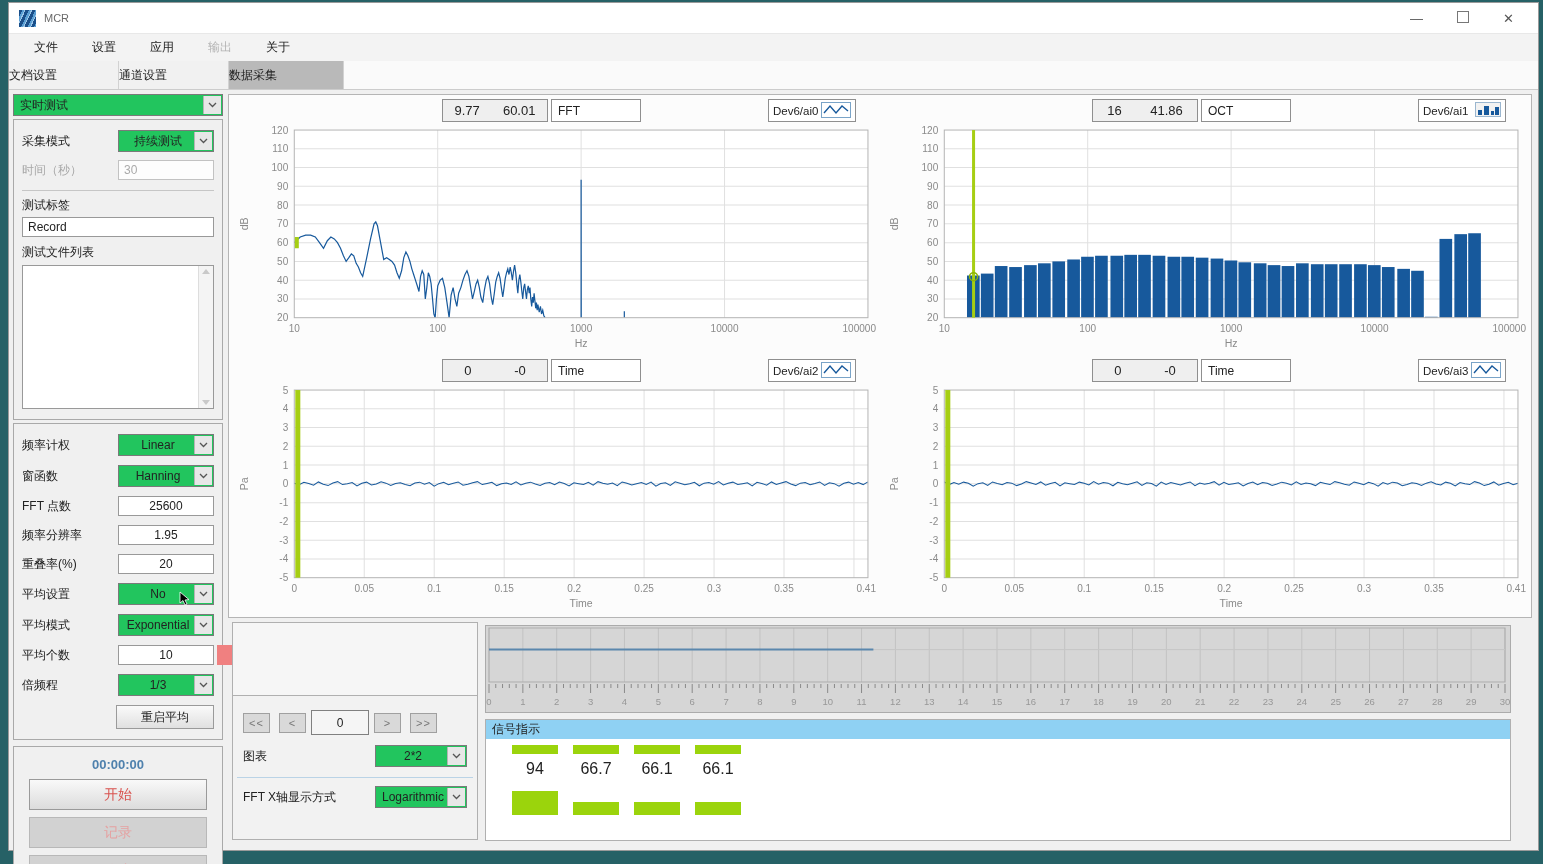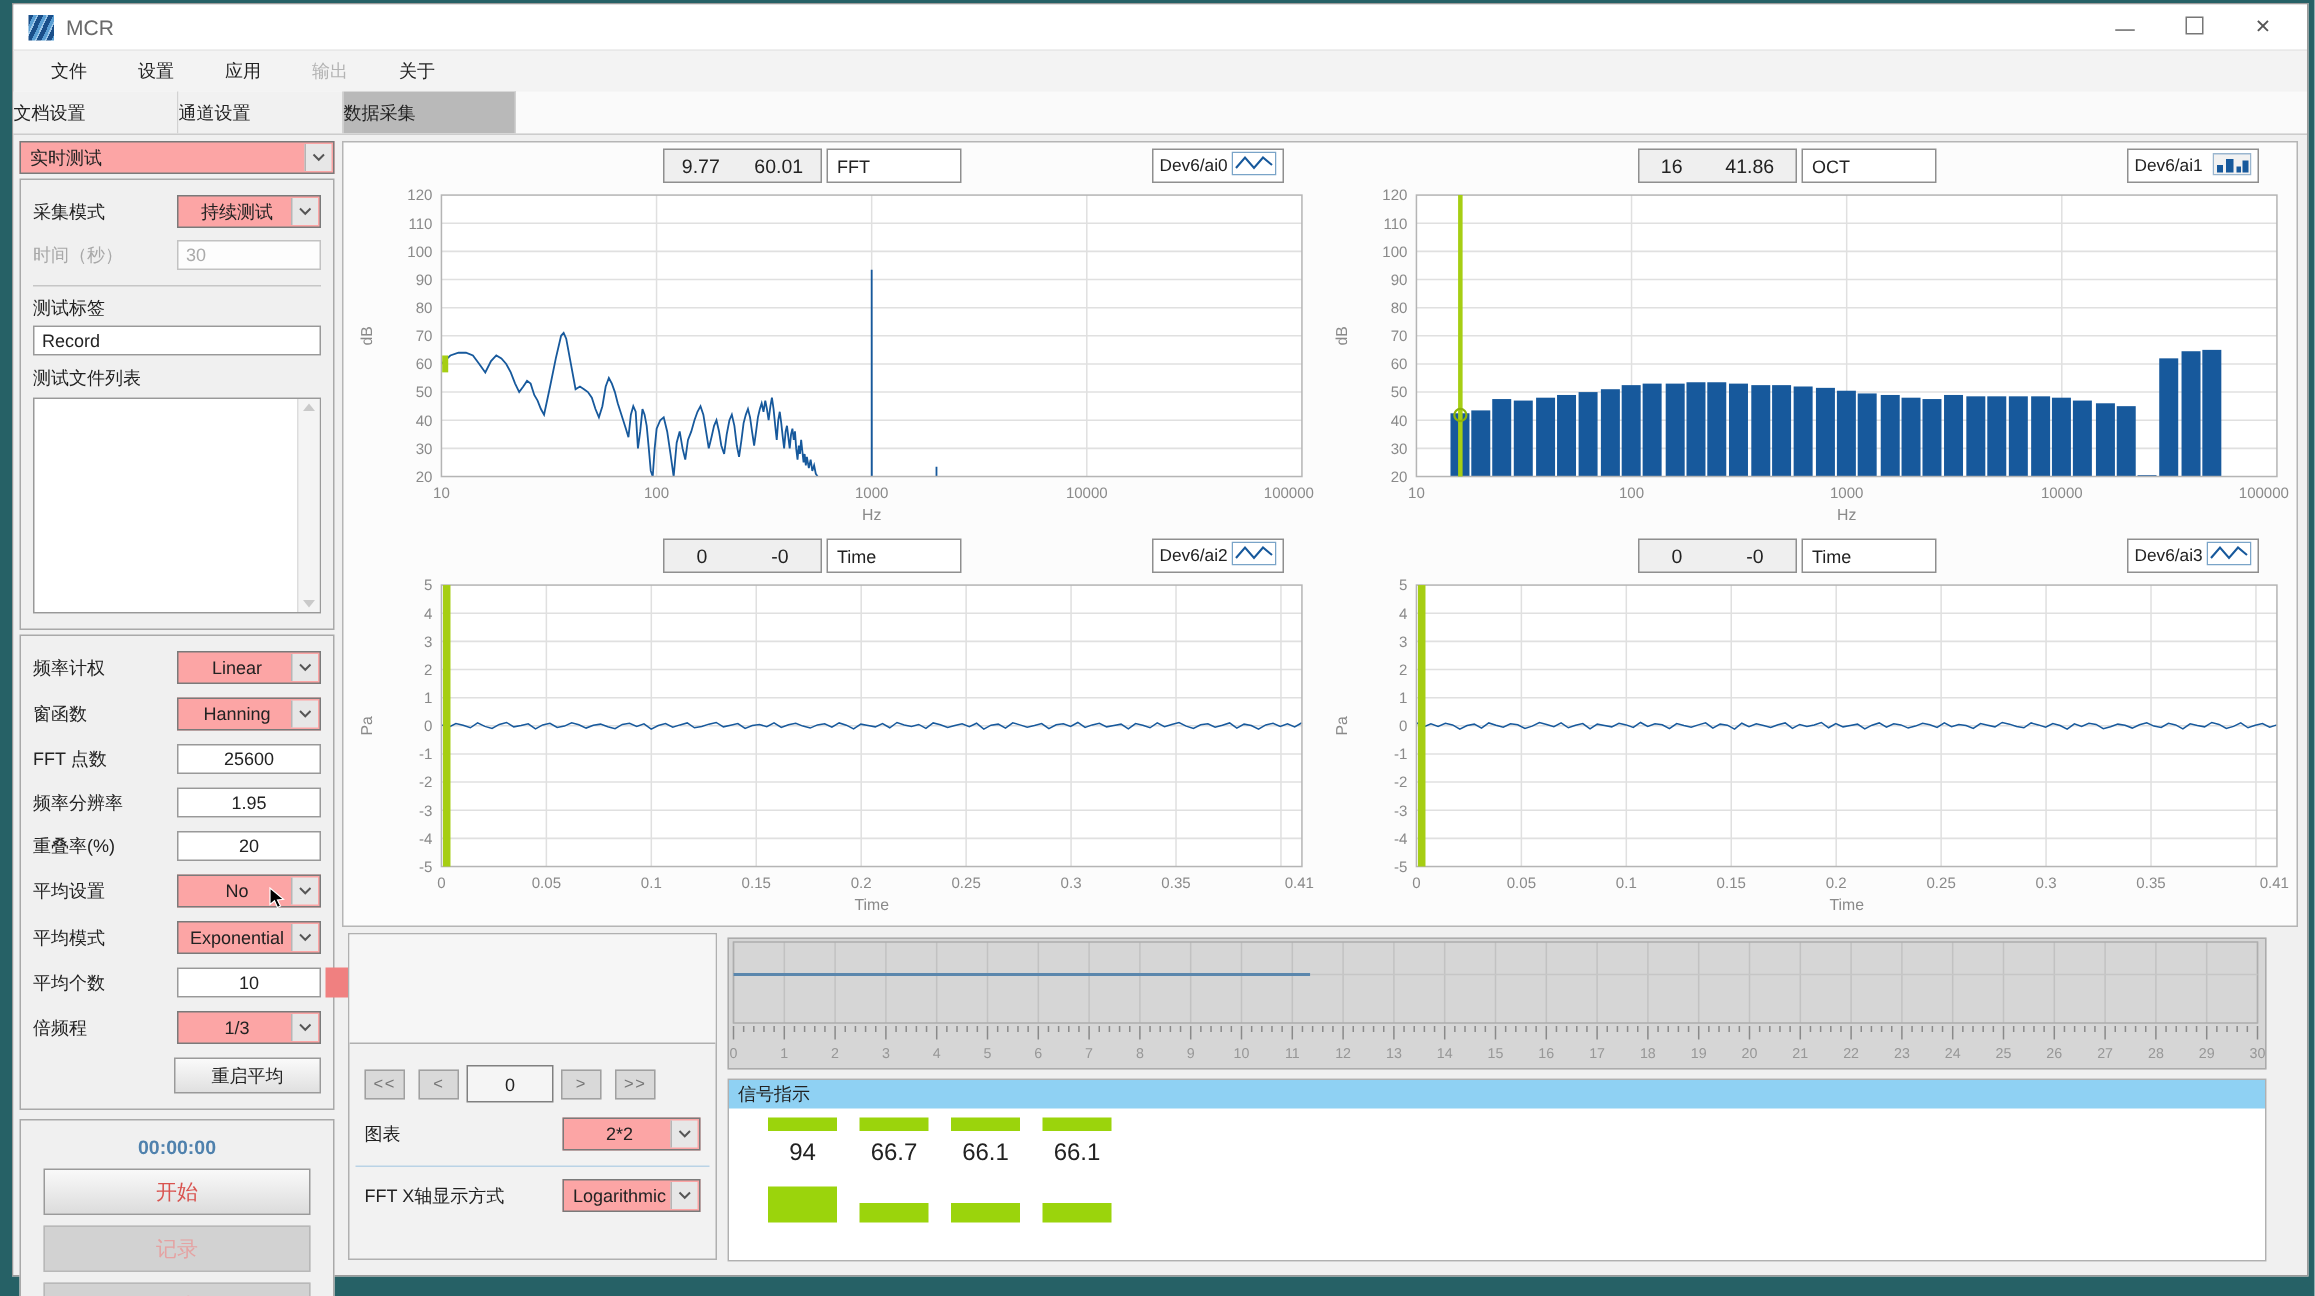--- a/index.html
+++ b/index.html
@@ -1,34 +1,34 @@
 <!DOCTYPE html>
 <html><head>
 <meta charset="utf-8">
 <title>MCR</title>
 <style>
   html,body{margin:0;padding:0;}
   body{background:#266166;font-family:"Liberation Sans","DejaVu Sans",sans-serif;font-size:12px;color:#222;width:1543px;height:864px;overflow:hidden;position:relative;}
   .window{position:absolute;left:8px;top:2px;width:1531px;height:849px;background:#f0f0f0;border:1px solid #9a9a9a;box-sizing:border-box;display:flex;flex-direction:column;}
   .titlebar{height:30px;background:#ffffff;display:flex;align-items:center;padding:0 10px;flex:0 0 auto;}
   .app-icon{width:17px;height:17px;margin-right:8px;background:repeating-linear-gradient(115deg,#1a4f8a 0 3px,#5a9fd4 3px 5px,#9cc6e8 5px 6px);}
-  .app-title{color:#6a6a6a;font-size:14px;}
+  .app-title{color:#6a6a6a;font-size:11px;}
   .win-controls{margin-left:auto;display:flex;align-items:center;gap:34px;color:#555;padding-right:14px;font-size:13px;}
   .win-btn{cursor:default;}
   .maxbox{display:inline-block;width:10px;height:10px;border:1px solid #777;}
   .menubar{height:27px;background:#f3f3f3;display:flex;align-items:center;padding-left:8px;border-top:1px solid #e8e8e8;flex:0 0 auto;}
   .menu-item{padding:0 17px;}
   .menu-item.disabled{color:#b3b3b3;}
   .tabbar{height:28px;background:#fafafa;display:flex;flex:0 0 auto;}
   .tab{width:110px;display:flex;align-items:center;border-right:1px solid #d2d2d2;background:#f1f1f1;box-sizing:border-box;}
   .tab.active{background:#b9b9b9;width:115px;}
   .content{position:relative;flex:1;background:#f0f0f0;border-top:1px solid #cccccc;}
   
   .sidebar{position:absolute;left:4px;top:4px;width:210px;}
-  .sel{position:relative;background:#fca5a5;border:1px solid #7a7a7a;height:22px;display:flex;align-items:center;justify-content:center;box-sizing:border-box;}
+  .sel{position:relative;background:#22c55e;border:1px solid #7a7a7a;height:22px;display:flex;align-items:center;justify-content:center;box-sizing:border-box;}
   .sel .sel-val{padding-right:16px;}
   .sel .chev{position:absolute;right:1px;top:1px;bottom:1px;width:17px;background:#e7e7e7;border-left:1px solid #b5b5b5;display:flex;align-items:center;justify-content:center;}
   .sel.top-sel .sel-val{padding:0;position:absolute;left:6px;}
   .group{border:1px solid #a9a9a9;background:#f0f0f0;box-sizing:border-box;padding:10px 8px;margin-top:3px;}
   .form-row{display:flex;align-items:center;margin-bottom:8px;position:relative;}
   .form-row .lbl{flex:1;}
   .form-row .ctl{width:96px;}
   .inp{background:#fff;border:1px solid #999;height:20px;display:flex;align-items:center;justify-content:center;box-sizing:border-box;}
   .inp.left{justify-content:flex-start;padding-left:5px;}
   .dis-lbl{color:#a8a8a8;}

